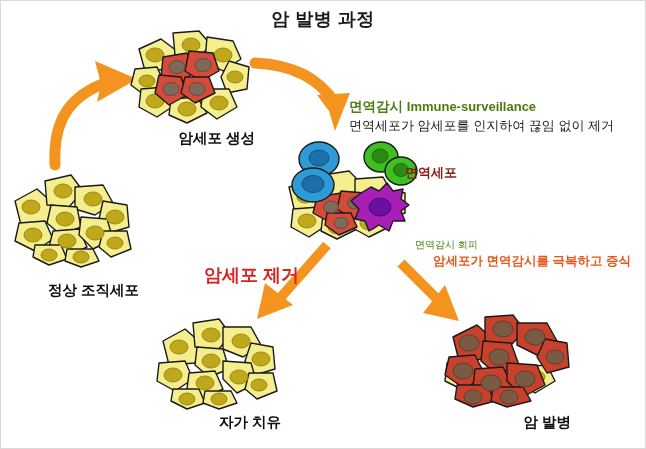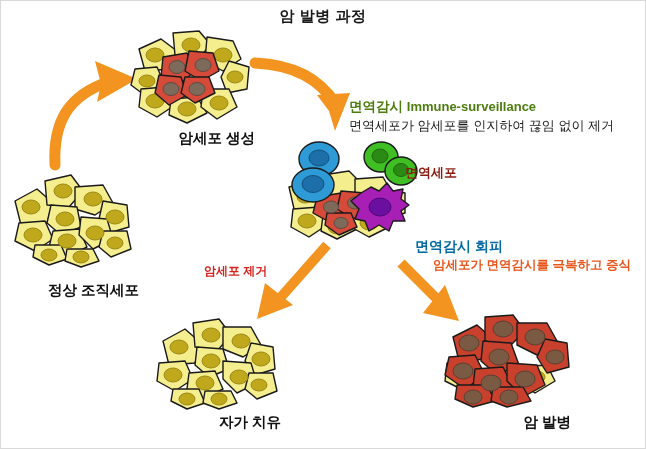--- a/index.html
+++ b/index.html
@@ -16,21 +16,21 @@
     box-sizing: border-box;
     overflow: hidden;
     font-family: "Liberation Sans", "DejaVu Sans", sans-serif;
   }
   .abs { position: absolute; }
 
   
   #title {
     left: 0; right: 0; top: 6px;
     text-align: center;
-    font-size: 15px;
+    font-size: 18px;
     font-weight: bold;
     color: #1a1a1a;
     letter-spacing: 0.5px;
   }
 
   
   .stage-label {
     font-size: 14.5px;
     font-weight: bold;
     color: #101010;
@@ -55,29 +55,29 @@
     white-space: nowrap;
     margin-top: 1px;
   }
   .label-immune {
     font-size: 13px;
     font-weight: bold;
     color: #8a1d12;
     white-space: nowrap;
   }
   .path-red {
-    font-size: 12px;
+    font-size: 18px;
     font-weight: bold;
     color: #d6241f;
     white-space: nowrap;
   }
   .evade-title {
-    font-size: 14px;
-    font-weight: bold;
-    color: #0369a1;
+    font-size: 10px;
+    font-weight: normal;
+    color: #4d7c0f;
     white-space: nowrap;
   }
   .evade-sub {
     font-size: 12.5px;
     font-weight: bold;
     color: #e8571d;
     white-space: nowrap;
     margin-top: 1px;
     margin-left: 18px;
   }

